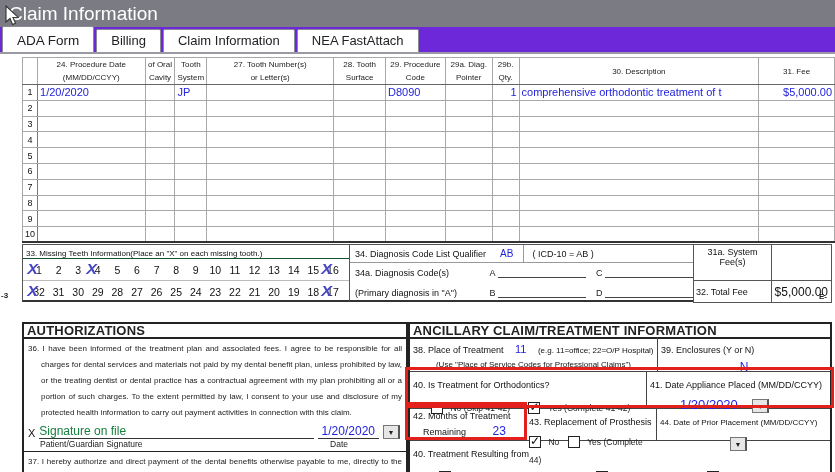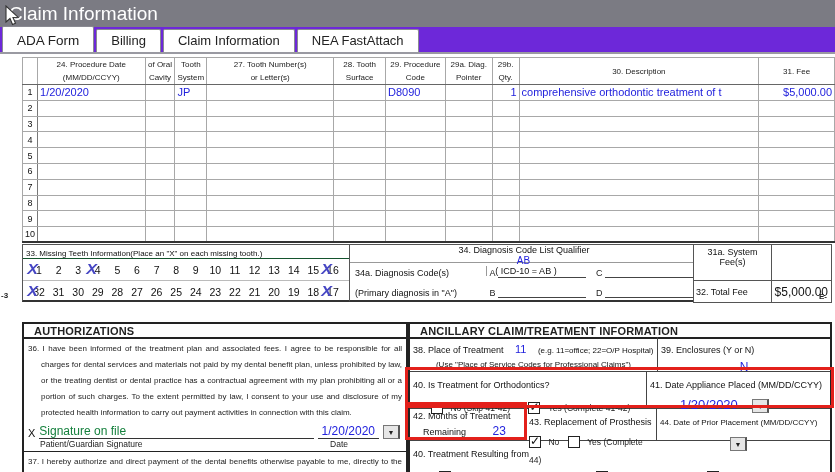--- a/index.html
+++ b/index.html
@@ -29,36 +29,36 @@
   #ptable td.v{color:#2222dd;}
   
   .mteeth{position:absolute;left:22px;top:244px;width:328px;height:58px;border:1px solid #555;border-bottom:2px solid #333;box-sizing:border-box;background:#fff;}
   .mteeth .hd{height:13px;border-bottom:1px solid #14532d;display:flex;align-items:flex-end;gap:0;padding-left:3px;}
   .teethrow{height:21px;display:flex;align-items:center;justify-content:space-between;padding:0 8px;border-bottom:1px solid #bbb;}
   .teethrow:last-child{border-bottom:none;}
   .tooth{position:relative;width:16px;text-align:center;font-size:10.5px;color:#111;}
   .tooth .xm{position:absolute;left:-3px;top:-3px;color:#4747c4;font-size:14px;font-style:italic;font-weight:bold;transform:scaleX(1.15);}
   
   .diag{position:absolute;left:350px;top:244px;width:343px;height:58px;border-top:1px solid #555;border-bottom:2px solid #333;box-sizing:border-box;background:#fff;}
-  .diag .rowA{height:17px;display:flex;align-items:center;border-bottom:1px solid #999;flex-direction:column;}
+  .diag .rowA{height:17px;display:flex;align-items:center;border-bottom:1px solid #999;}
   .diag .qv{margin:0 10px 0 14px;font-size:10px;}
   .diag .icd{border-left:1px solid #999;height:100%;display:flex;align-items:center;padding-left:8px;flex:1;}
   .diag .rowBC{height:20px;display:flex;align-items:center;}
   .slot{font-size:9px;margin-left:10px;}
   .us{display:inline-block;width:95px;border-bottom:1px solid #444;height:9px;margin-left:3px;}
   
   .feebox{position:absolute;box-sizing:border-box;border:1px solid #555;background:#fff;}
   .totalval{font-size:12px;color:#111;display:flex;align-items:center;justify-content:flex-end;padding-right:3px;}
   
   .remarks{position:absolute;left:22px;top:302px;width:810px;height:20px;border:1px solid #555;border-bottom:2px solid #333;box-sizing:border-box;background:#fff;padding:1px 0 0 3px;margin-top:38px;}
   
   .secbox{position:absolute;top:322px;height:150px;border:2px solid #222;border-bottom:none;box-sizing:border-box;background:#fff;}
   #authbox{left:22px;width:386px;}
   #ancbox{left:408px;width:424px;}
-  .sechdr{height:13px;border-bottom:2px solid #222;display:flex;align-items:center;padding-left:10px;font-size:11px;font-weight:bold;letter-spacing:.2px;}
+  .sechdr{height:13px;border-bottom:2px solid #222;display:flex;align-items:center;padding-left:3px;font-size:13px;font-weight:bold;letter-spacing:.2px;}
   .para{font-size:8px;line-height:16px;text-align:justify;padding:2px 4px 0 4px;text-indent:-13px;margin-left:13px;}
   .sigrow{display:flex;align-items:flex-end;padding:0 6px 0 4px;gap:4px;}
   .sigx{font-size:11px;color:#111;}
   .signame{font-size:12px;color:#15803d;border-bottom:1px solid #333;flex:1;padding-bottom:0;}
   .sigdate{font-size:12px;color:#2222dd;border-bottom:1px solid #333;padding:0 4px;}
   .dd{display:inline-block;width:17px;height:14px;background:#e6e6e6;border:1px solid #777;border-right:2px solid #555;
       font-size:7px;line-height:13px;text-align:center;color:#222;box-sizing:border-box;}
   .under{display:flex;justify-content:space-between;padding:0 10px 0 16px;font-size:8.5px;}
   .divline{border-top:1.5px solid #222;margin-top:2px;}
   .cb{display:inline-block;width:12px;height:12px;border:1.5px solid #222;background:#fff;box-sizing:border-box;

